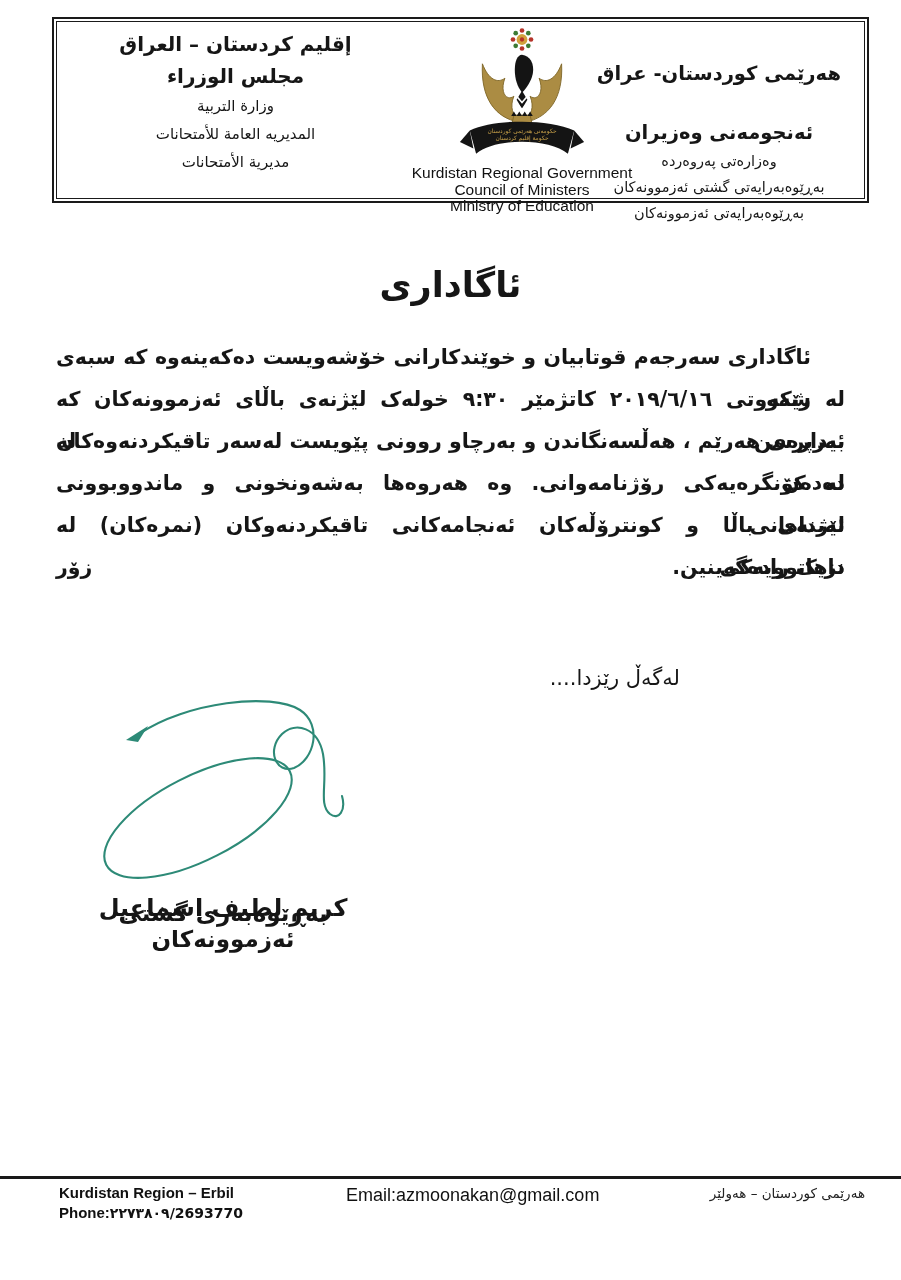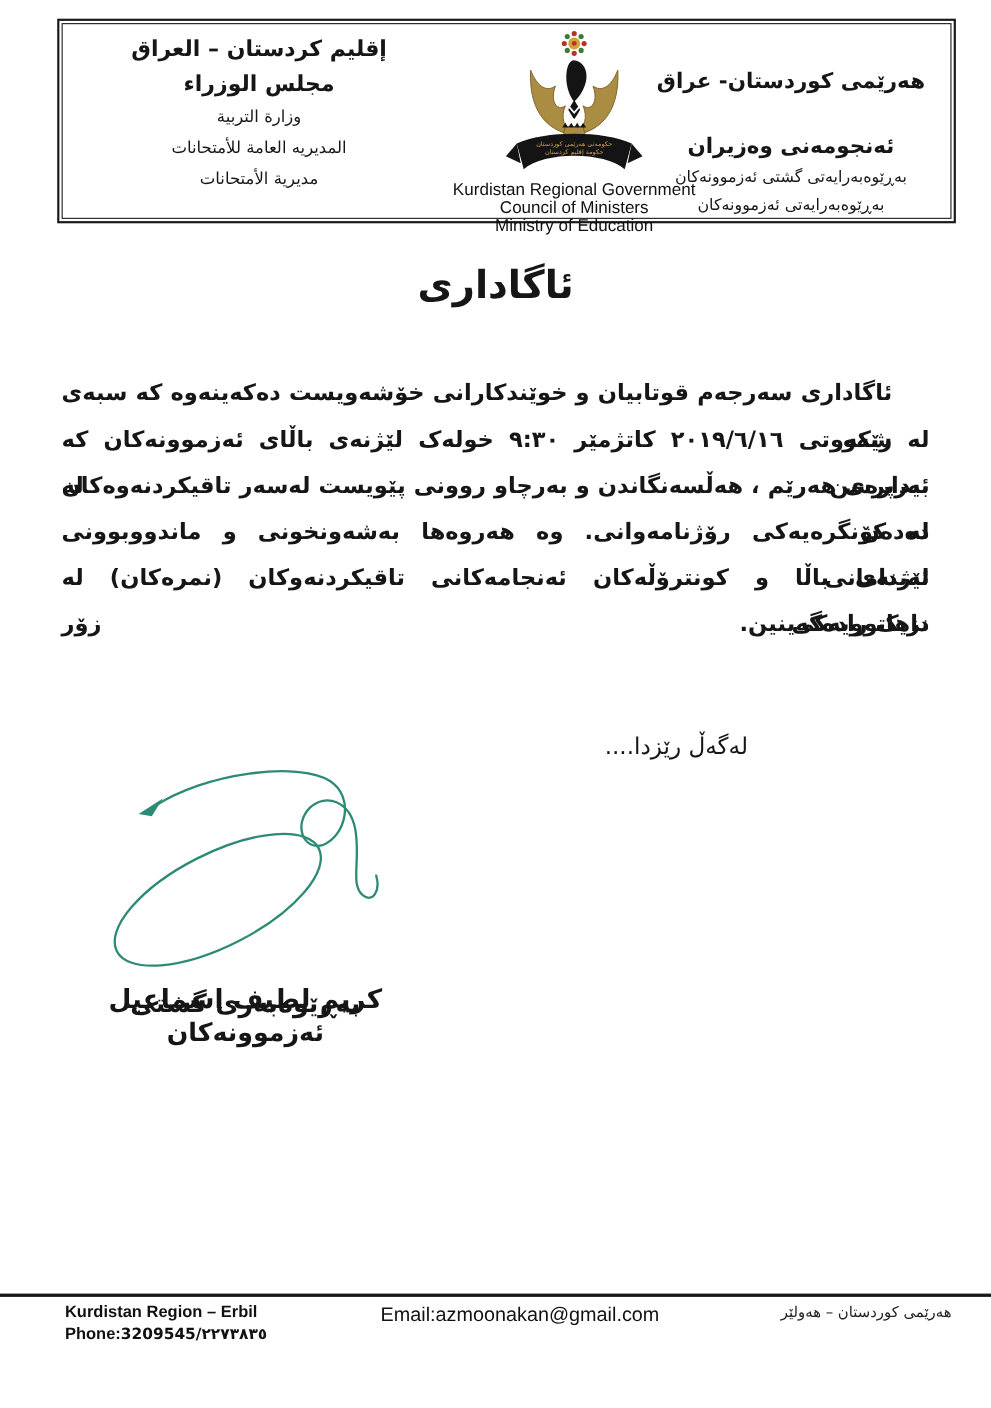--- a/index.html
+++ b/index.html
@@ -13,21 +13,21 @@
   .hdr-left{position:absolute;left:6px;top:6px;width:345px;text-align:center;direction:rtl;}
   .hdr-left .big{font-size:20px;font-weight:700;line-height:32px;}
   .hdr-left .sm{font-size:15px;font-weight:400;line-height:28px;}
   .hdr-right{position:absolute;right:4px;top:8px;width:282px;text-align:center;direction:rtl;}
   .hdr-right .big{font-size:19.5px;font-weight:700;line-height:31px;margin-top:28px;}
   .hdr-right .sm{font-size:14.5px;font-weight:400;line-height:26px;}
   .hdr-center{position:absolute;left:350px;top:4px;width:230px;text-align:center;}
   .caption{font-family:Liberation Sans, sans-serif;font-size:15.5px;line-height:16.5px;color:#111;}
 
   
-  .doc-title{position:absolute;top:240px;left:0;width:100%;text-align:center;
+  .doc-title{position:absolute;top:265px;left:0;width:100%;text-align:center;
              font-size:35px;font-weight:700;direction:rtl;}
   .body-block{position:absolute;left:56px;top:336px;width:789px;direction:rtl;
               font-size:20.5px;font-weight:700;}
   .body-line{height:42px;line-height:42px;text-align:justify;text-align-last:justify;overflow:visible;}
   .body-line.first{padding-right:34px;}
   .body-line.last{text-align-last:right;}
 
   .closing{position:absolute;top:666px;left:430px;width:250px;
            direction:rtl;font-size:21px;font-weight:400;}
 
@@ -108,20 +108,21 @@
         <div class="caption">
           <div>Kurdistan Regional Government</div>
           <div>Council of Ministers</div>
           <div>Ministry of Education</div>
         </div>
       </div>
 
       <div class="hdr-right">
         <div class="big">هەرێمی کوردستان- عراق</div>
         <div class="big">ئەنجومەنی وەزیران</div>
+        <div class="sm">وەزارەتی پەروەردە</div>
         <div class="sm">بەڕێوەبەرایەتی گشتی ئەزموونەکان</div>
         <div class="sm">بەڕێوەبەرایەتی ئەزموونەکان</div>
       </div>
 
     </div>
   </div>
 
   <div class="doc-title">ئاگاداری</div>
 
   <div class="body-block">
@@ -143,18 +144,18 @@
       </g>
       <path d="M50,52 L72,38 L62,54 Z" fill="#2d8a77"></path>
     </svg>
     <div class="sig-name">کریم لطیف اسماعیل</div>
     <div class="sig-role">بەڕێوەبەری گشتی ئەزموونەکان</div>
   </div>
 
   <div class="footer-rule"></div>
   <div class="f-left">
     <div>Kurdistan Region – Erbil</div>
-    <div><span>Phone:</span><span class="digits">3209545/٢٢٧٣٨٣٥</span></div>
+    <div><span>Phone:</span><span class="digits">٢٢٧٣٨٠٩/2693770</span></div>
   </div>
   <div class="f-email">Email:azmoonakan@gmail.com</div>
   <div class="f-right">هەرێمی کوردستان – هەولێر</div>
 
 </div>
 
 </body></html>

